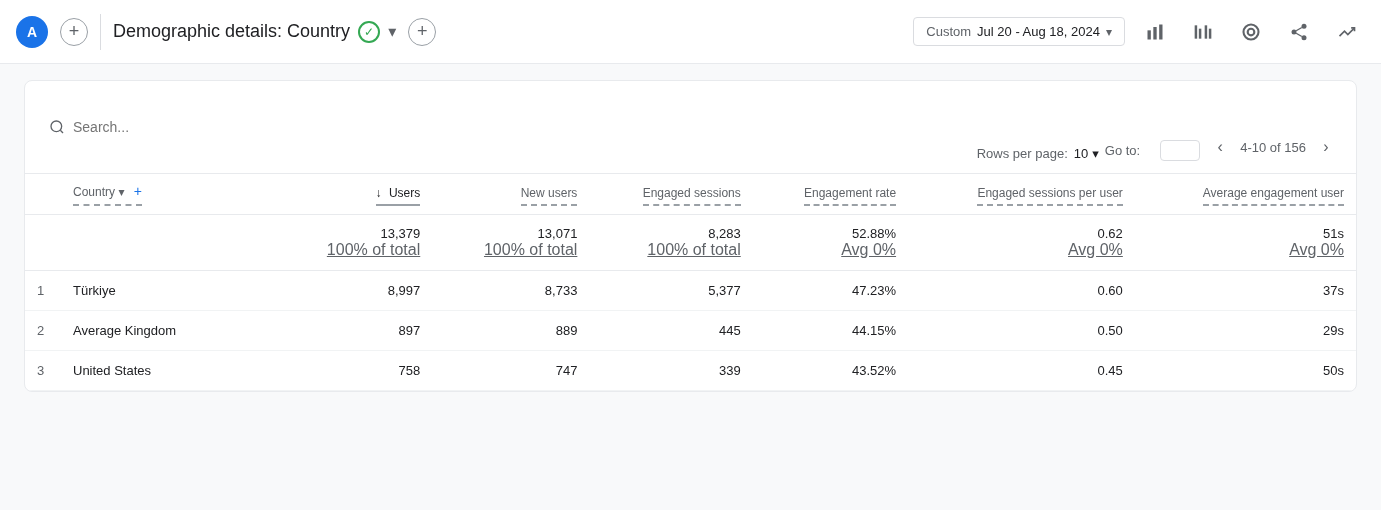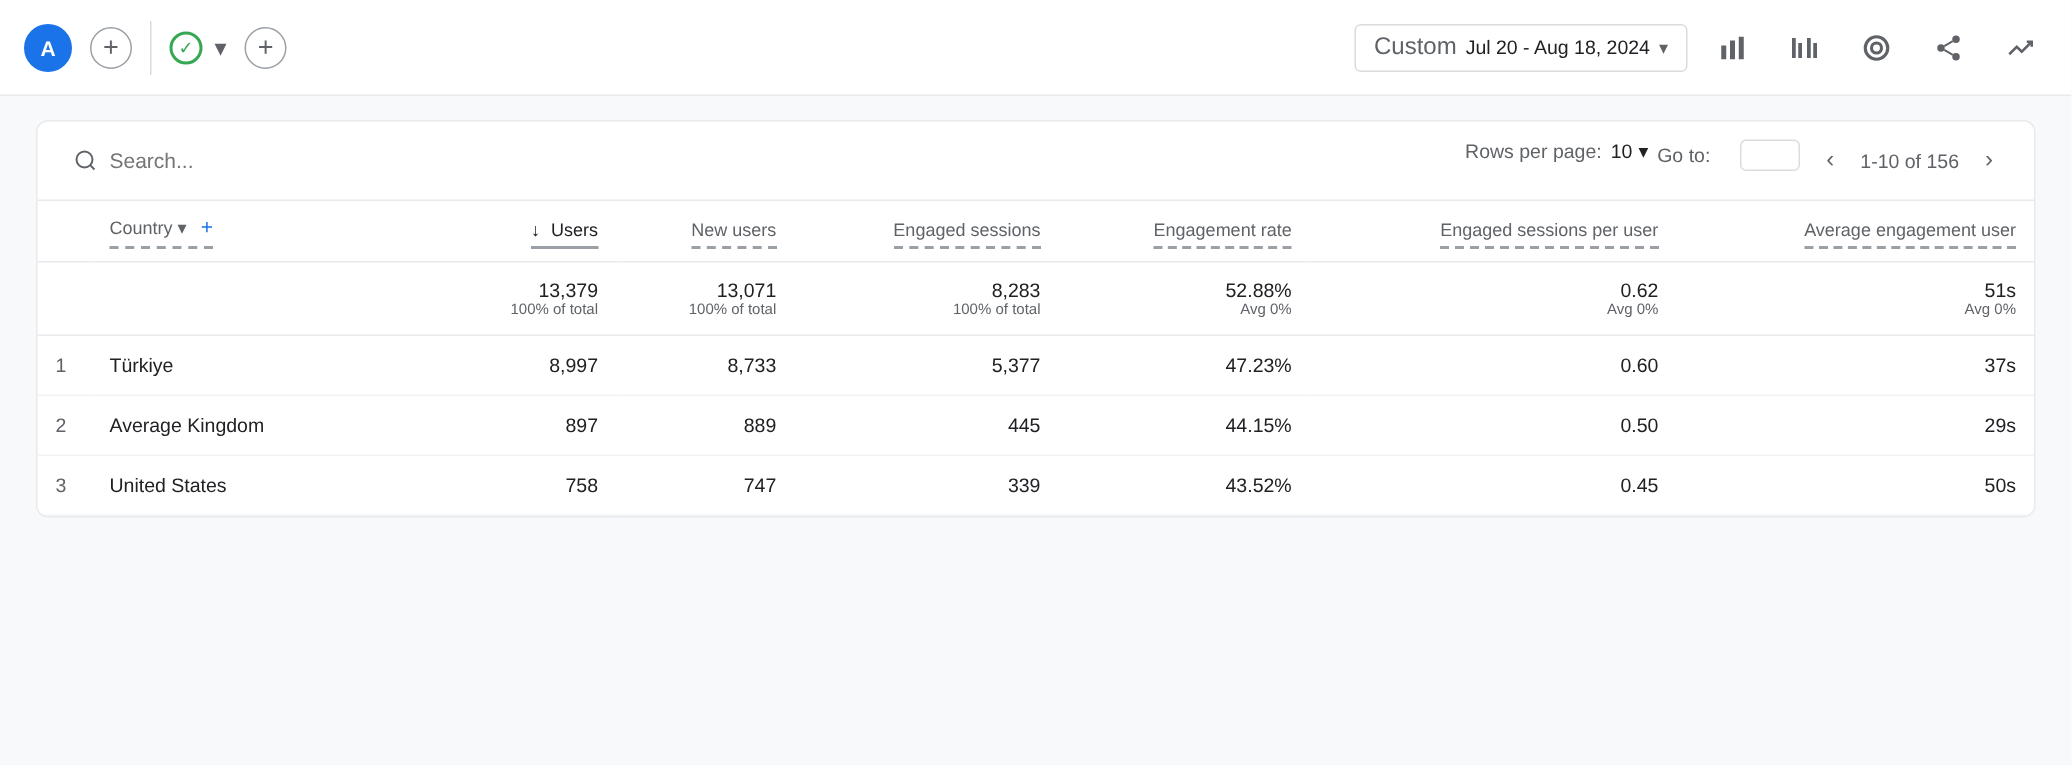--- a/index.html
+++ b/index.html
@@ -47,21 +47,21 @@
       display: flex; align-items: center; justify-content: center;
       cursor: pointer; color: #5f6368; font-size: 18px;
     }
     .spacer { flex: 1; }
     .date-range-btn {
       display: flex; align-items: center; gap: 6px;
       border: 1px solid #dadce0; border-radius: 4px;
       padding: 6px 12px; background: #fff; cursor: pointer;
       font-size: 13px; color: #202124;
     }
-    .date-range-btn .custom-label { color: #5f6368; font-size: 16px; }
+    .date-range-btn .custom-label { color: #5f6368; font-size: 13px; }
     .date-range-btn .chevron { color: #5f6368; font-size: 12px; }
     .icon-btn {
       width: 36px; height: 36px; border-radius: 4px;
       border: none; background: none; cursor: pointer;
       display: flex; align-items: center; justify-content: center;
       color: #5f6368;
     }
 
     
     .content { padding: 16px 24px; background: #f8f9fa; min-height: calc(510px - 64px); }
@@ -83,22 +83,22 @@
     .search-box {
       display: flex; align-items: center; gap: 8px;
       border: none; padding: 4px 8px;
       color: #5f6368;
     }
     .search-input {
       border: none; outline: none; font-size: 14px; color: #5f6368;
       background: transparent; width: 160px;
     }
     .rows-per-page {
-      display: flex; align-items: flex-start; gap: 6px;
-      font-size: 13px; color: #5f6368; margin-left: auto;
+      display: flex; align-items: flex-end; gap: 6px;
+      font-size: 13px; color: #5f6368; margin-left: auto; margin-top: 40px;
     }
     .rows-select {
       display: flex; align-items: center; gap: 4px;
       font-size: 13px; color: #202124; cursor: pointer;
     }
     .go-to {
       display: flex; align-items: center; gap: 20px;
       font-size: 13px; color: #5f6368;
     }
     .go-to input {
@@ -144,21 +144,21 @@
 
     
     .totals-row td {
       padding: 11px 12px;
       text-align: right;
       border-bottom: 1px solid #e8eaed;
       font-size: 13px;
     }
     .totals-row td.left { text-align: left; }
     .totals-row td .main-val { font-weight: 500; color: #202124; display: block; }
-    .totals-row td .sub-val { color: #5f6368; font-size: 10px; display: block; }
+    .totals-row td .sub-val { color: #5f6368; font-size: 16px; display: block; text-decoration: underline; }
 
     
     tbody tr {
       border-bottom: 1px solid #f1f3f4;
     }
     tbody td {
       padding: 12px 12px;
       text-align: right;
       font-size: 13px;
       color: #202124;
@@ -168,20 +168,21 @@
     tbody td.country-name { font-weight: 400; }
   </style>
 </head>
 <body>
 
 <div class="topbar">
   <div class="avatar">A</div>
   <button class="add-btn">+</button>
   <div class="divider-v"></div>
   <div class="page-title">
+    <span>Demographic details: Country</span>
     <div class="check-badge">
       <span>✓</span>
     </div>
     <button class="dropdown-btn">▾</button>
   </div>
   <button class="add-btn2">+</button>
   <div class="spacer"></div>
   <button class="date-range-btn">
     <span class="custom-label">Custom</span>
     <span>Jul 20 - Aug 18, 2024</span>
@@ -241,21 +242,21 @@
         <div class="rows-select">
           <span>10</span>
           <span>▾</span>
         </div>
         <div class="go-to">
           <span>Go to:</span>
           <input type="text" style="">
         </div>
         <div class="pagination">
           <button class="pag-btn">‹</button>
-          <span>1-10 of 156</span>
+          <span>4-10 of 156</span>
           <button class="pag-btn">›</button>
         </div>
       </div>
     </div>
 
     <table>
       <thead>
         <tr>
           <th class="left" style="width:36px"></th>
           <th class="left" style="min-width:160px">

